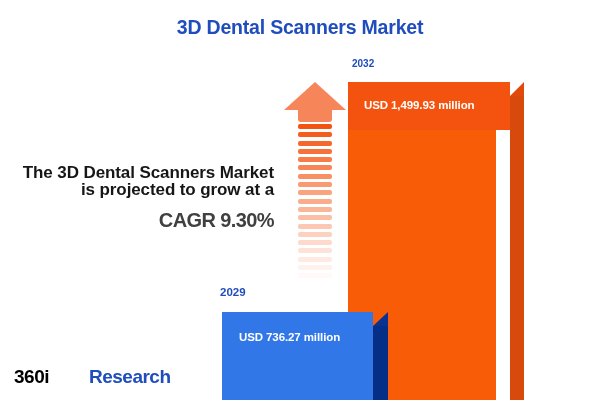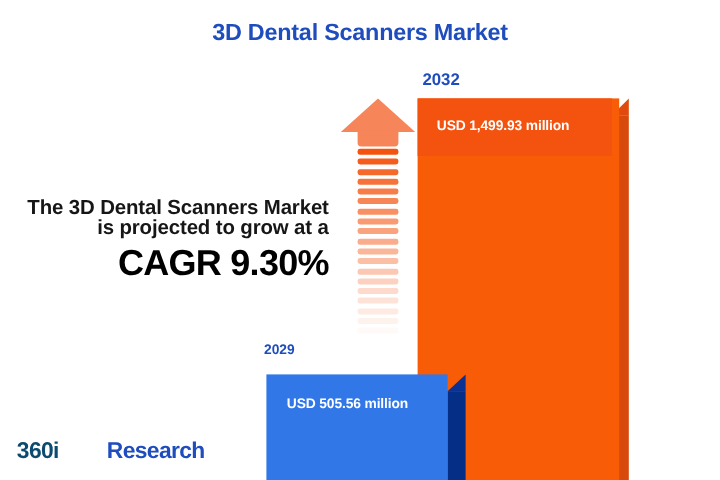--- a/index.html
+++ b/index.html
@@ -45,23 +45,23 @@
   }
   #caption-line {
     font-size: 17px;
     font-weight: bold;
     color: #161616;
     line-height: 16.5px;
     letter-spacing: -0.1px;
   }
   #cagr-value {
     margin-top: 5px;
-    font-size: 30px;
-    font-weight: bold;
-    color: #000000;
+    font-size: 20px;
+    font-weight: bold;
+    color: #404040;
     line-height: 34px;
     letter-spacing: -0.6px;
   }
 
   
   #growth-arrow {
     position: absolute;
     left: 284px;
     top: 82px;
     width: 62px;
@@ -125,21 +125,21 @@
     right: 0;
     top: 14px;
     width: 14px;
     height: 304px;
     background: #d8490c;
   }
   #bar-2032-front {
     position: absolute;
     left: 0;
     top: 0;
-    width: 168px;
+    width: 148px;
     height: 318px;
     background: #f85c07;
   }
   #bar-2032-front-cap {
     position: absolute;
     left: 0;
     top: 0;
     width: 162px;
     height: 48px;
     background: #f4530f;
@@ -150,21 +150,21 @@
     top: 17px;
     font-size: 11.5px;
     font-weight: bold;
     color: #ffffff;
     letter-spacing: -0.1px;
   }
   #label-2032 {
     position: absolute;
     left: 352px;
     top: 58px;
-    font-size: 14px;
+    font-size: 10px;
     font-weight: bold;
     color: #1f4dbd;
     text-align: right;
   }
 
   
   #bar-2024 {
     left: 222px;
     top: 312px;
     width: 166px;
@@ -216,21 +216,21 @@
   
   #brand-logo {
     position: absolute;
     left: 14px;
     top: 366px;
     font-size: 19px;
     font-weight: bold;
     letter-spacing: -0.5px;
     white-space: nowrap;
   }
-  #brand-logo-mark { color: #0c4a6e; }
+  #brand-logo-mark { color: #000000; }
   #brand-logo-text { color: #1f4dbd; padding-left: 40px; }
 </style>
 </head>
 <body>
 
 <div id="canvas">
 
   <div id="chart-title">3D Dental Scanners Market</div>
 
   <div id="caption-block">
@@ -273,21 +273,21 @@
       <div id="bar-2032-front-cap"></div>
       <div id="bar-2032-value">USD 1,499.93 million</div>
     </div>
   </div>
 
   <div id="label-2024">2029</div>
   <div class="bar-group" id="bar-2024">
     <div id="bar-2024-top"></div>
     <div id="bar-2024-side"></div>
     <div id="bar-2024-front">
-      <div id="bar-2024-value">USD 505.56 million</div>
+      <div id="bar-2024-value">USD 736.27 million</div>
     </div>
   </div>
 
   <div id="brand-logo">
     <span id="brand-logo-mark">360i</span><span id="brand-logo-text">Research</span>
   </div>
 
 </div>
 
 </body></html>

